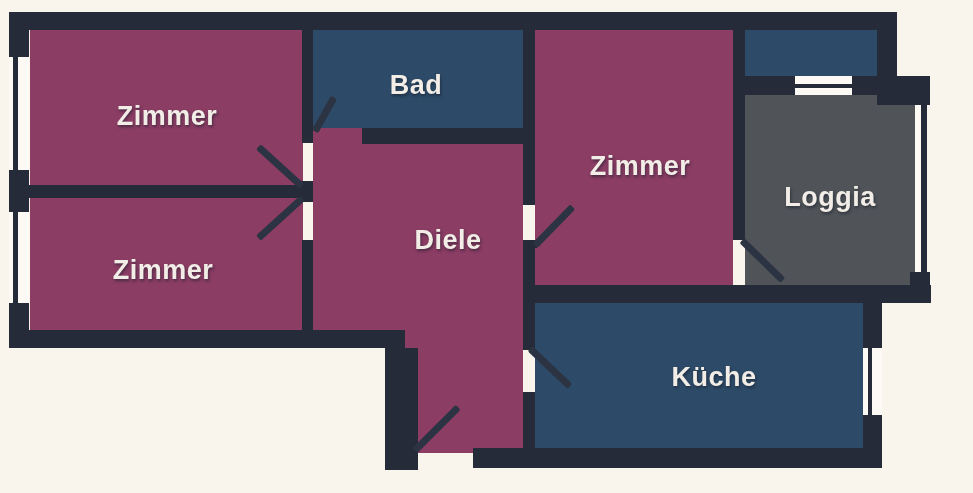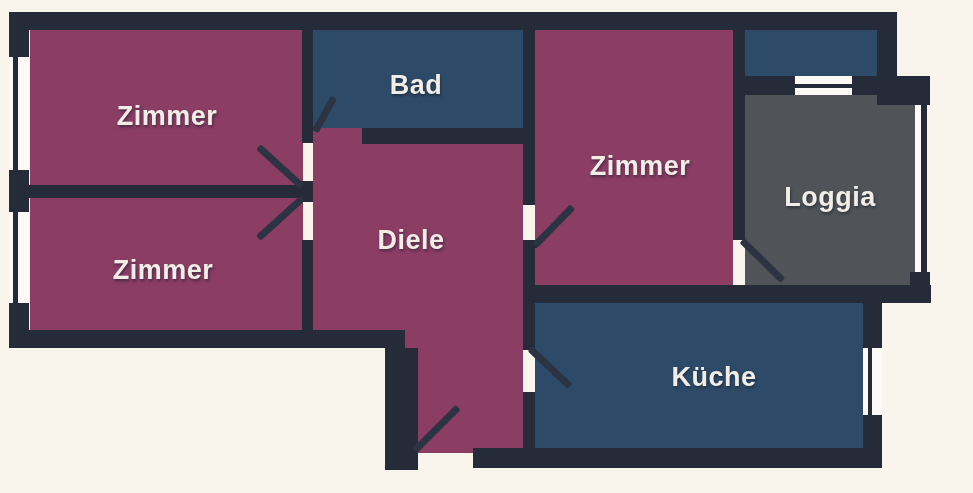--- a/index.html
+++ b/index.html
@@ -99,18 +99,18 @@
   <div class="door" style="left:302px; top:195px; width:59px; transform:rotate(137.7deg);"></div>
   <div class="door" style="left:315px; top:128px; width:39px; transform:rotate(-60.8deg);"></div>
   <div class="door" style="left:535px; top:242px; width:54px; transform:rotate(-45.7deg);"></div>
   <div class="door" style="left:742px; top:237px; width:57px; transform:rotate(44.3deg);"></div>
   <div class="door" style="left:530px; top:345px; width:55px; transform:rotate(43.5deg);"></div>
   <div class="door" style="left:415px; top:447px; width:61px; transform:rotate(-45deg);"></div>
 
   <div class="room-label" style="left:167px; top:116px;">Zimmer</div>
   <div class="room-label" style="left:163px; top:270px;">Zimmer</div>
   <div class="room-label" style="left:416px; top:85px;">Bad</div>
-  <div class="room-label" style="left:411px; top:240px;">Diele</div>
+  <div class="room-label" style="left:448px; top:240px;">Diele</div>
   <div class="room-label" style="left:640px; top:166px;">Zimmer</div>
   <div class="room-label" style="left:714px; top:377px;">Küche</div>
   <div class="room-label" style="left:830px; top:197px;">Loggia</div>
 
 </div>
 
 </body></html>

